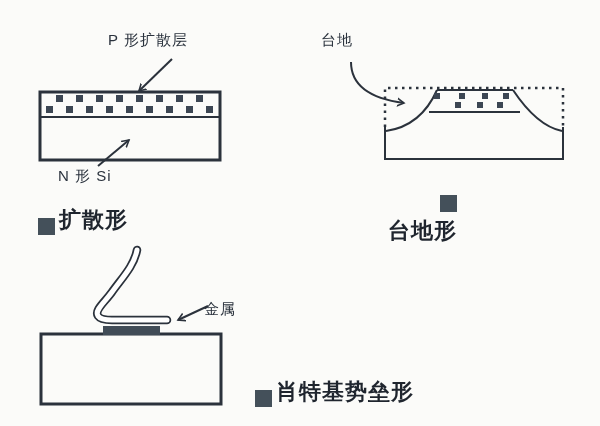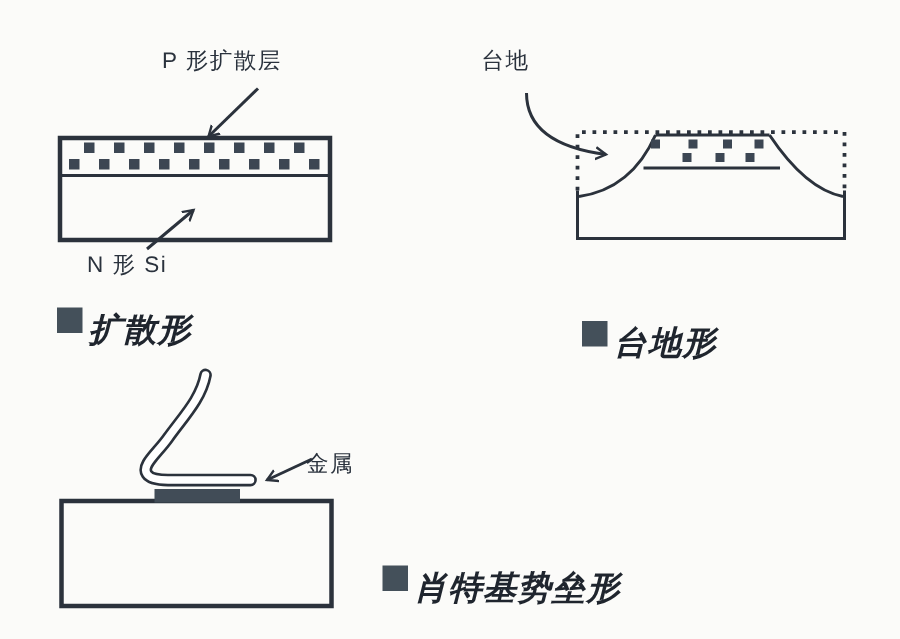--- a/index.html
+++ b/index.html
@@ -4,21 +4,21 @@
 <style>
   :root{
     --background:#fbfbf9; --line:#2b323c; --dot:#3c4653;
     --caption-marker:#44505a; --metal:#414c57; --text:#2a323d; --caption-text:#1f252e;
   }
   html,body{margin:0;padding:0;}
   body{background:var(--background);font-family:"Liberation Sans","DejaVu Sans",sans-serif;}
   .stage{position:relative;width:600px;height:426px;background:var(--background);overflow:hidden;}
   .stage svg{position:absolute;left:0;top:0;}
   .lbl{position:absolute;color:var(--text);font-size:15px;letter-spacing:1px;white-space:nowrap;}
-  .caption{position:absolute;display:flex;align-items:flex-start;gap:4px;white-space:nowrap;font-style:italic;}
+  .caption{position:absolute;display:flex;align-items:flex-end;gap:4px;white-space:nowrap;}
   .caption .marker{width:17px;height:17px;background:var(--caption-marker);flex:0 0 auto;}
   .caption .cap-text{color:var(--caption-text);font-size:22px;font-weight:bold;letter-spacing:1px;}
   
   .stroke{stroke:var(--line);fill:none;}
   .sw3{stroke-width:3;}
   .sw2{stroke-width:2;}
   .dotted{stroke:var(--line);fill:none;stroke-width:2.5;stroke-dasharray:2.5 4.5;}
   .dot{fill:var(--dot);stroke:none;}
   .metal{fill:var(--metal);stroke:none;}
   .wire-outer{stroke:var(--line);stroke-width:8.5;fill:none;stroke-linecap:round;}
@@ -92,21 +92,21 @@
 
   <div class="lbl" style="left:108px;top:31px;">P 形扩散层</div>
   <div class="lbl" style="left:58px;top:167px;">N 形 Si</div>
   <div class="lbl" style="left:321px;top:31px;">台地</div>
   <div class="lbl" style="left:204px;top:300px;">金属</div>
 
   <div class="caption" style="left:38px;top:205px;">
     <span class="marker"></span>
     <span class="cap-text">扩散形</span>
   </div>
-  <div class="caption" style="left:388px;top:214px;">
+  <div class="caption" style="left:388px;top:195px;flex-direction:column;">
     <span class="marker"></span>
     <span class="cap-text">台地形</span>
   </div>
   <div class="caption" style="left:232px;top:377px;padding-left:23px;">
     <span class="marker"></span>
     <span class="cap-text">肖特基势垒形</span>
   </div>
 
 </div>
 

